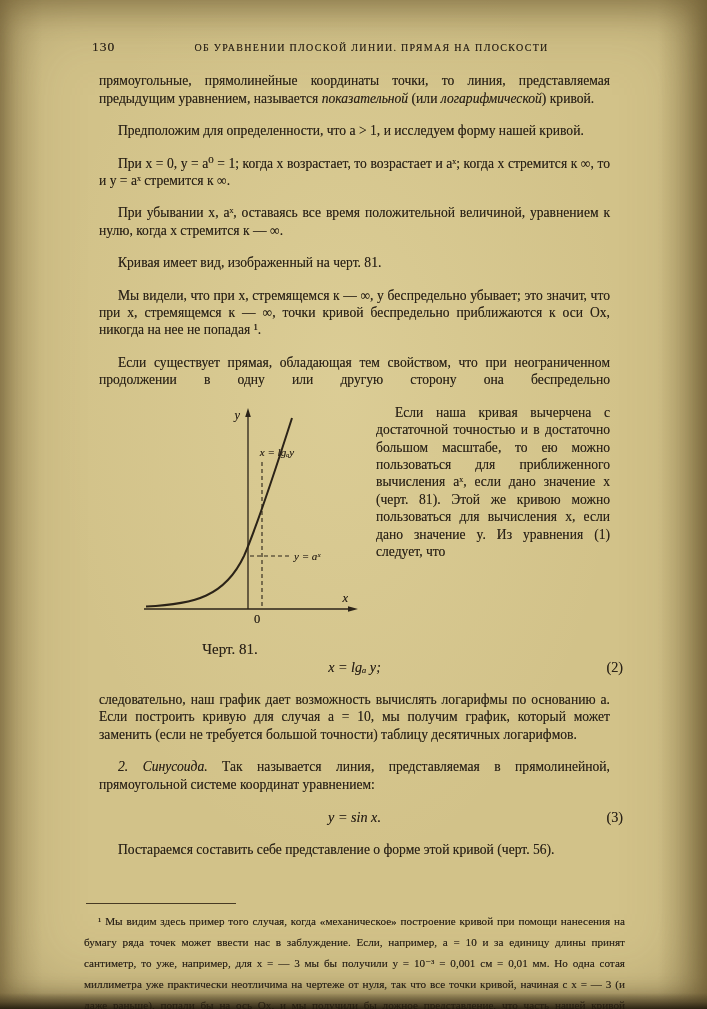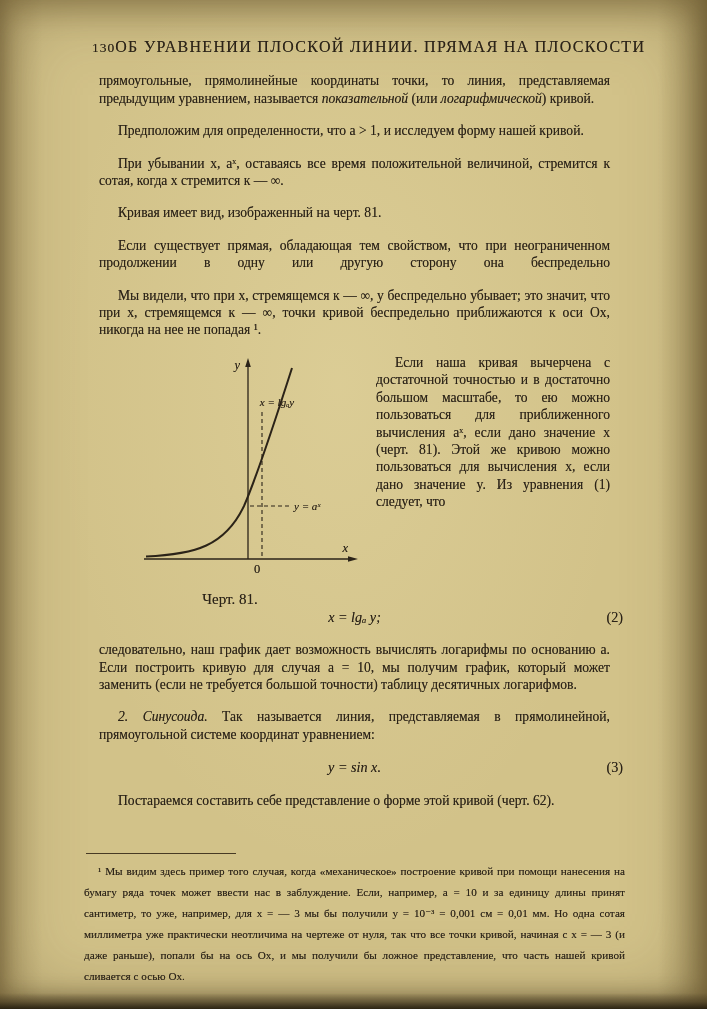--- a/index.html
+++ b/index.html
@@ -27,21 +27,21 @@
   }
 
   .text-block {
     position:absolute; left:84px; top:38px; width:541px;
     font-size:13.6px; line-height:17.4px; text-align:justify;
     text-shadow:0 0 .4px rgba(43,35,24,.55);
   }
 
   .running-head { display:flex; align-items:baseline; margin:0 0 16px 0; }
   .pagenum { width:62px; font-size:13.5px; letter-spacing:1px; padding-left:8px; }
-  .runtitle { flex:1; text-align:center; font-size:16px; letter-spacing:1.3px; padding-right:36px; white-space:nowrap; }
+  .runtitle { flex:1; text-align:center; font-size:10px; letter-spacing:1.3px; padding-right:36px; white-space:nowrap; }
 
   .para { margin:15px; text-indent:19px; }
   .noindent { text-indent:0; }
   .fill-last { text-align-last:justify; }
   .it { font-style:italic; }
 
   .figwrap { float:left; width:292px; margin:3px 0 2px 0; }
   .figbox { margin-left:56px; width:226px; }
   .figcap { margin-top:5px; width:180px; text-align:center; font-size:15px; text-indent:0; }
   svg .axis { stroke:#2b2318; stroke-width:1.3; fill:none; }
@@ -65,25 +65,26 @@
   <div class="text-block">
 
     <header class="running-head">
       <span class="pagenum">130</span>
       <span class="runtitle">ОБ УРАВНЕНИИ ПЛОСКОЙ ЛИНИИ. ПРЯМАЯ НА ПЛОСКОСТИ</span>
     </header>
 
     <p class="para noindent"><span>прямоугольные, прямолинейные координаты точки, то линия, представляемая предыдущим уравнением, называется </span><span class="it">показательной</span><span> (или </span><span class="it">логарифмической</span><span>) кривой.</span></p>
 
     <p class="para">Предположим для определенности, что a &gt; 1, и исследуем форму нашей кривой.</p>
-    <p class="para">При убывании x, aˣ, оставаясь все время положительной величиной, стремится к сотая, когда x стремится к — ∞.</p>
+    <p class="para">При x = 0, y = a⁰ = 1; когда x возрастает, то возрастает и aˣ; когда x стремится к ∞, то и y = aˣ стремится к ∞.</p>
+    <p class="para">При убывании x, aˣ, оставаясь все время положительной величиной, уравнением к нулю, когда x стремится к — ∞.</p>
     <p class="para">Кривая имеет вид, изображенный на черт. 81.</p>
+    <p class="para">Мы видели, что при x, стремящемся к — ∞, y беспредельно убывает; это значит, что при x, стремящемся к — ∞, точки кривой беспредельно приближаются к оси Ox, никогда на нее не попадая ¹.</p>
+
     <p class="para fill-last">Если существует прямая, обладающая тем свойством, что при неограниченном продолжении в одну или другую сторону она беспредельно</p>
-
-    <p class="para">Мы видели, что при x, стремящемся к — ∞, y беспредельно убывает; это значит, что при x, стремящемся к — ∞, точки кривой беспредельно приближаются к оси Ox, никогда на нее не попадая ¹.</p>
 
     <figure class="figwrap" style="margin-block:0; margin-inline:0;">
       <div class="figbox">
         <svg width="226" height="228" viewBox="0 0 226 228">
 
           <line class="axis" x1="4" y1="205" x2="212" y2="205"></line>
           <polygon class="inkfill" points="218,205 208,202.2 208,207.8"></polygon>
 
           <line class="axis" x1="108" y1="12" x2="108" y2="205"></line>
           <polygon class="inkfill" points="108,4 105.2,13 110.8,13"></polygon>
@@ -113,21 +114,21 @@
 
     <p class="para noindent">следовательно, наш график дает возможность вычислять логарифмы по основанию a. Если построить кривую для случая a = 10, мы получим график, который может заменить (если не требуется большой точности) таблицу десятичных логарифмов.</p>
 
     <p class="para"><span class="it">2. </span><span class="it">Синусоида.</span><span> Так называется линия, представляемая в прямолинейной, прямоугольной системе координат уравнением:</span></p>
 
     <div class="equation">
       <span class="eq-body">y = sin x.</span>
       <span class="eq-num">(3)</span>
     </div>
 
-    <p class="para">Постараемся составить себе представление о форме этой кривой (черт. 62).</p>
+    <p class="para">Постараемся составить себе представление о форме этой кривой (черт. 56).</p>
 
     <hr class="footnote-sep">
     <p class="footnote">¹ Мы видим здесь пример того случая, когда «механическое» построение кривой при помощи нанесения на бумагу ряда точек может ввести нас в заблуждение. Если, например, a = 10 и за единицу длины принят сантиметр, то уже, например, для x = — 3 мы бы получили y = 10⁻³ = 0,001 см = 0,01 мм. Но одна сотая миллиметра уже практически неотличима на чертеже от нуля, так что все точки кривой, начиная с x = — 3 (и даже раньше), попали бы на ось Ox, и мы получили бы ложное представление, что часть нашей кривой сливается с осью Ox.</p>
 
   </div>
 
   <div class="bottom-band"></div>
 </div>
 
 </body></html>

